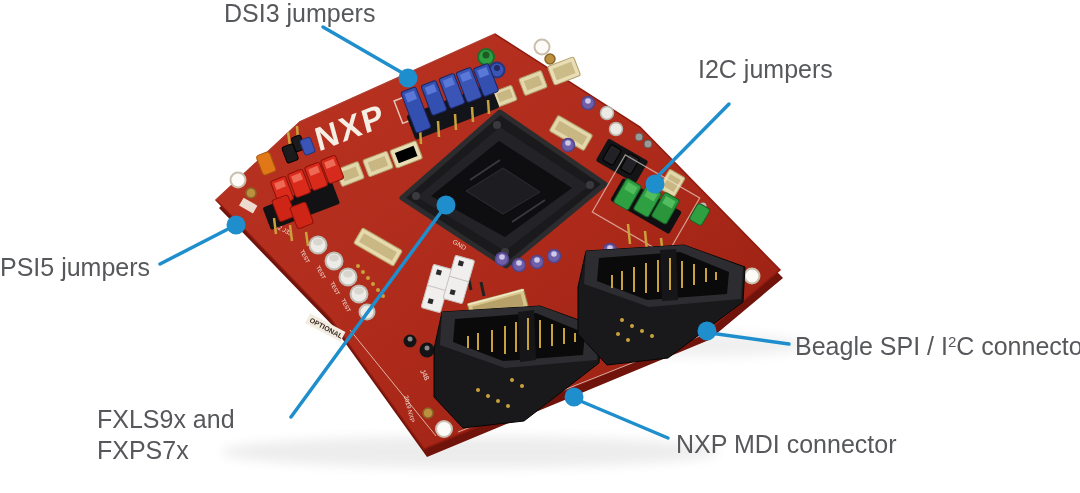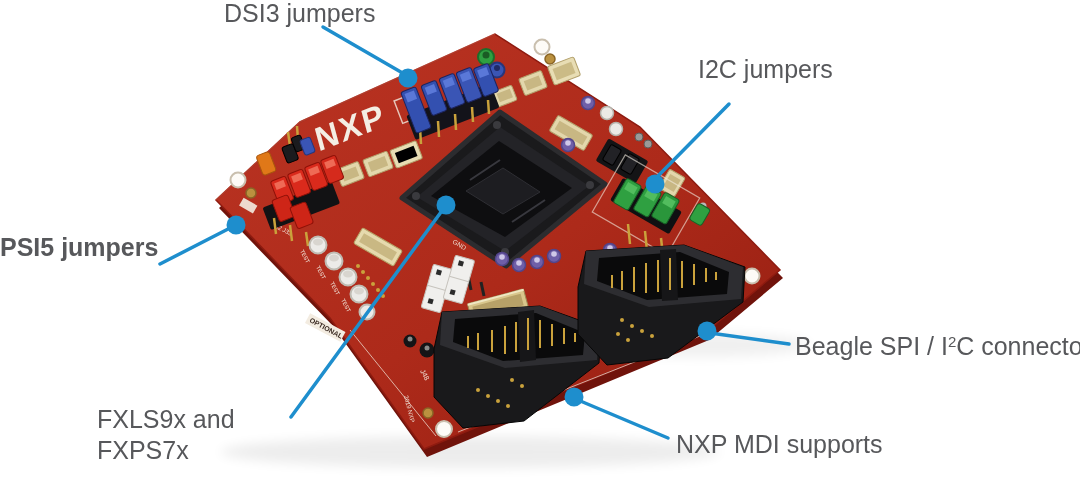--- a/index.html
+++ b/index.html
@@ -395,26 +395,26 @@
       <circle cx="707" cy="331" r="9.5"></circle>
       <circle cx="574" cy="397" r="9.5"></circle>
     </g>
   </g>
 </svg>
 
   <div class="callout-label" style="left:224px;top:-2px;">DSI3 jumpers</div>
 
   <div class="callout-label" style="left:698px;top:54px;">I2C jumpers</div>
 
-  <div class="callout-label" style="left:0px;top:232px;font-weight:bold;">PSI5 jumpers</div>
+  <div class="callout-label" style="left:0px;top:252px;">PSI5 jumpers</div>
 
   <div class="callout-label multiline" style="left:97px;top:404px;">
     <div>FXLS9x and FXPS7x</div>
 
   </div>
 
   <div class="callout-label" style="left:795px;top:331px;">
     <span>Beagle SPI / I</span><span class="sup">2</span><span>C connector</span>
   </div>
 
-  <div class="callout-label" style="left:676px;top:429px;">NXP MDI supports</div>
+  <div class="callout-label" style="left:676px;top:429px;">NXP MDI connector</div>
 
 </div>
 
 </body></html>

